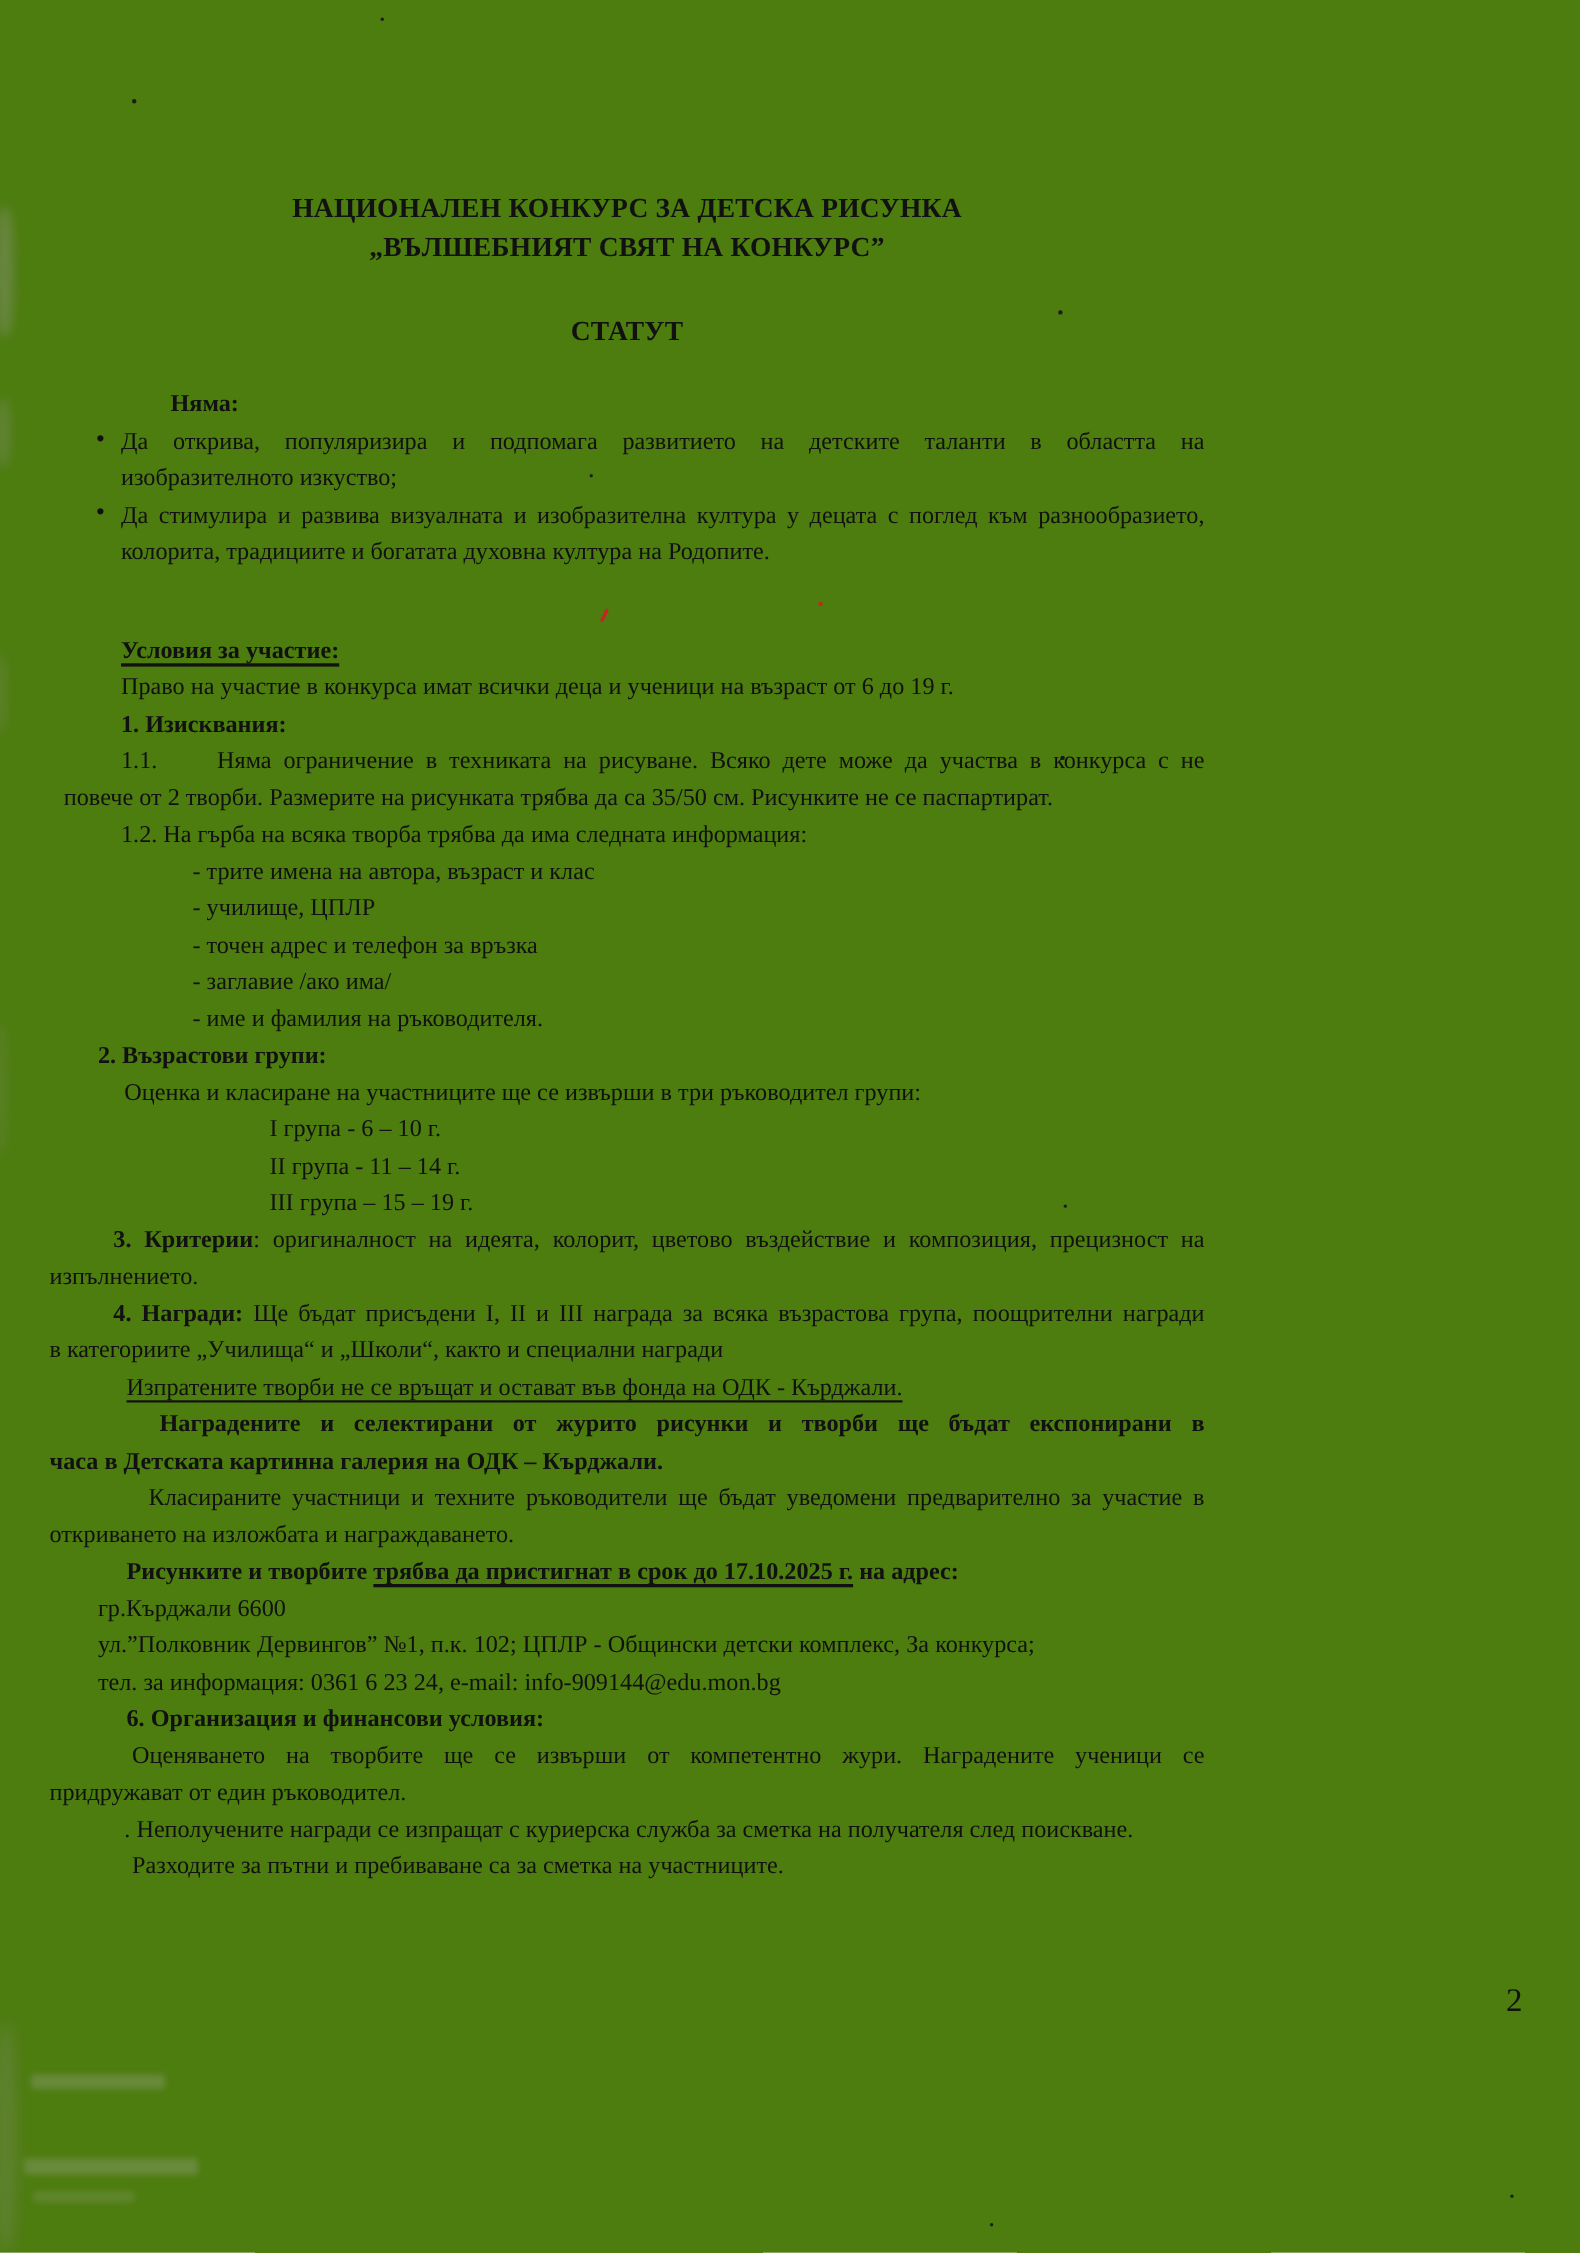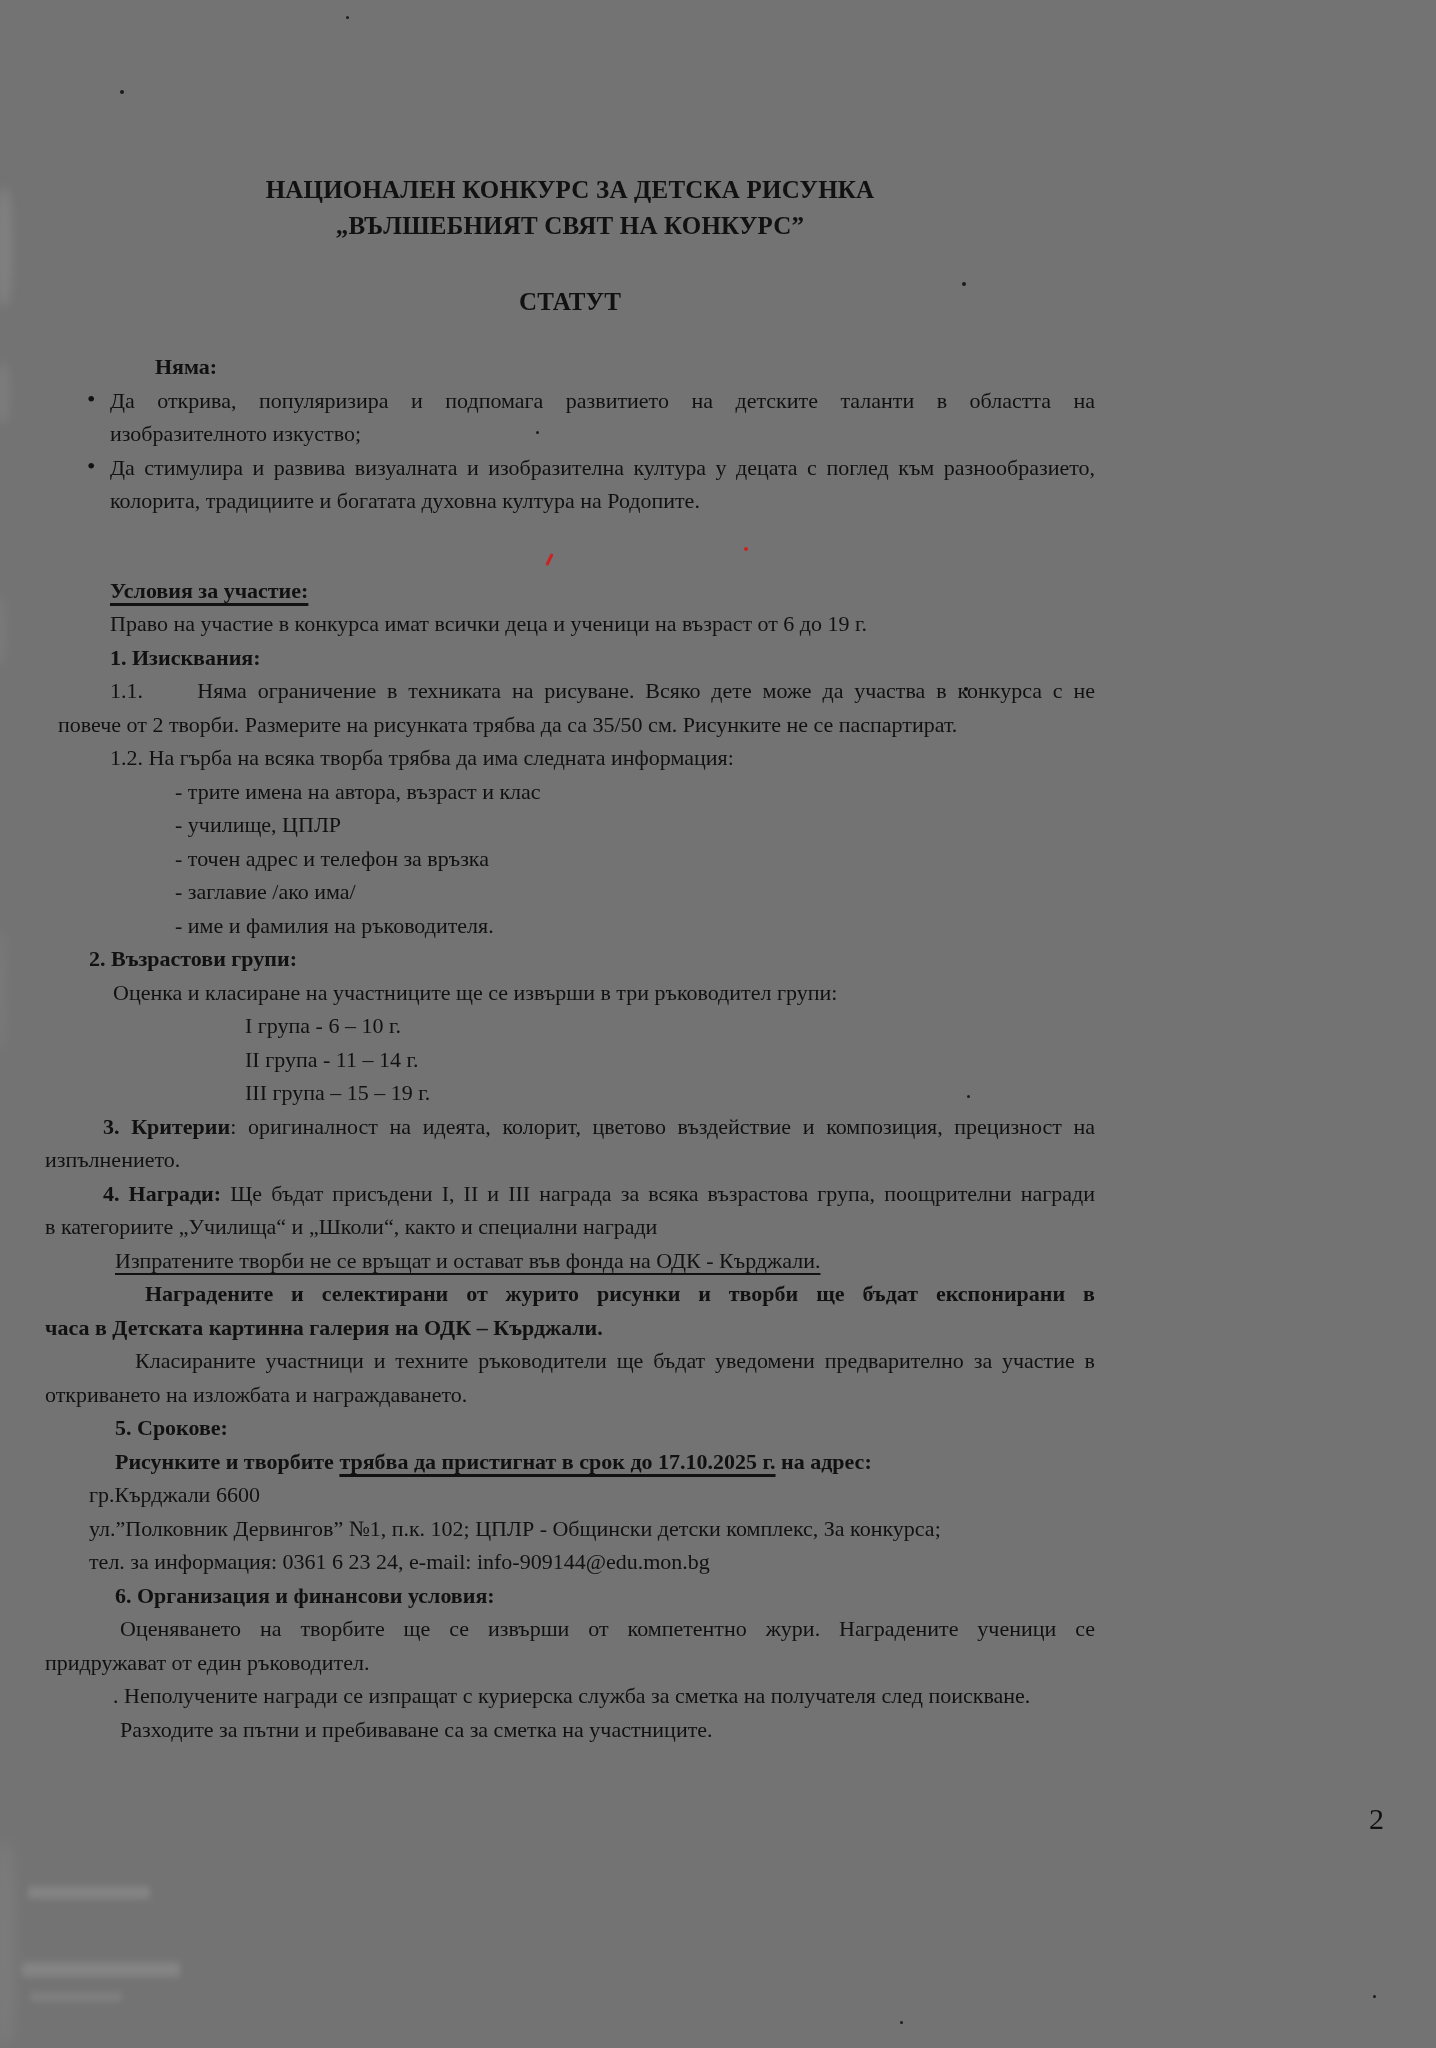--- a/index.html
+++ b/index.html
@@ -1,20 +1,20 @@
 <!DOCTYPE html>
 <html><head>
 <meta charset="utf-8">
 <style>
   html,body{margin:0;padding:0;background:#e8e8e8;}
   .page{
     position:relative;
     width:1436px;height:2048px;
     margin:0 auto;
-    background:#737373;
+    background:#4d7c0f;
     overflow:hidden;
     font-family:"Liberation Serif", serif;
     color:#111;
   }
   .content{position:absolute;left:45px;top:0;width:1050px;}
   .ln{position:relative;min-height:33.5px;line-height:33.5px;font-size:22px;}
   .title{font-size:25px;line-height:36px;min-height:36px;letter-spacing:.2px;}
   .c{text-align:center;}
   .b{font-weight:bold;}
   .j{text-align:justify;text-align-last:justify;}
@@ -102,21 +102,20 @@
     <div class="ln j i58"><span class="b">4. Награди:</span><span> Ще бъдат присъдени  I, II и III награда за всяка възрастова група, поощрителни награди</span></div>
     <div class="ln i0">в категориите „Училища“ и „Школи“, както и специални награди</div>
     <div class="ln i70"><span class="u2">Изпратените творби не се връщат и остават във фонда на ОДК -  Кърджали.</span></div>
 
     <div class="ln j b i100">Наградените и селектирани от журито рисунки и творби ще бъдат експонирани в</div>
     <div class="ln b i0">часа в Детската картинна галерия на ОДК – Кърджали.</div>
 
     <div class="ln j i90">Класираните участници и техните ръководители ще бъдат уведомени предварително за участие в</div>
     <div class="ln i0">откриването на изложбата и награждаването.</div>
 
-    <div class="ln b i70">5.  Срокове:</div>
     <div class="ln b i70"><span>Рисунките и творбите </span><span class="u3">трябва да пристигнат в срок до 17.10.2025 г.</span><span> на адрес:</span></div>
     <div class="ln i60">гр.Кърджали 6600</div>
     <div class="ln i60">ул.”Полковник Дервингов” №1, п.к. 102; ЦПЛР - Общински детски комплекс, За конкурса;</div>
     <div class="ln i60">тел. за информация: 0361 6 23 24, e-mail: info-909144@edu.mon.bg</div>
 
     <div class="ln b i70">6.  Организация и финансови условия:</div>
     <div class="ln j i75">Оценяването на творбите ще се извърши от компетентно жури. Наградените ученици се</div>
     <div class="ln i0">придружават от един ръководител.</div>
     <div class="ln i68">. Неполучените награди се изпращат с куриерска служба за сметка на получателя след поискване.</div>
     <div class="ln i75">Разходите за пътни и пребиваване са за сметка на участниците.</div>

